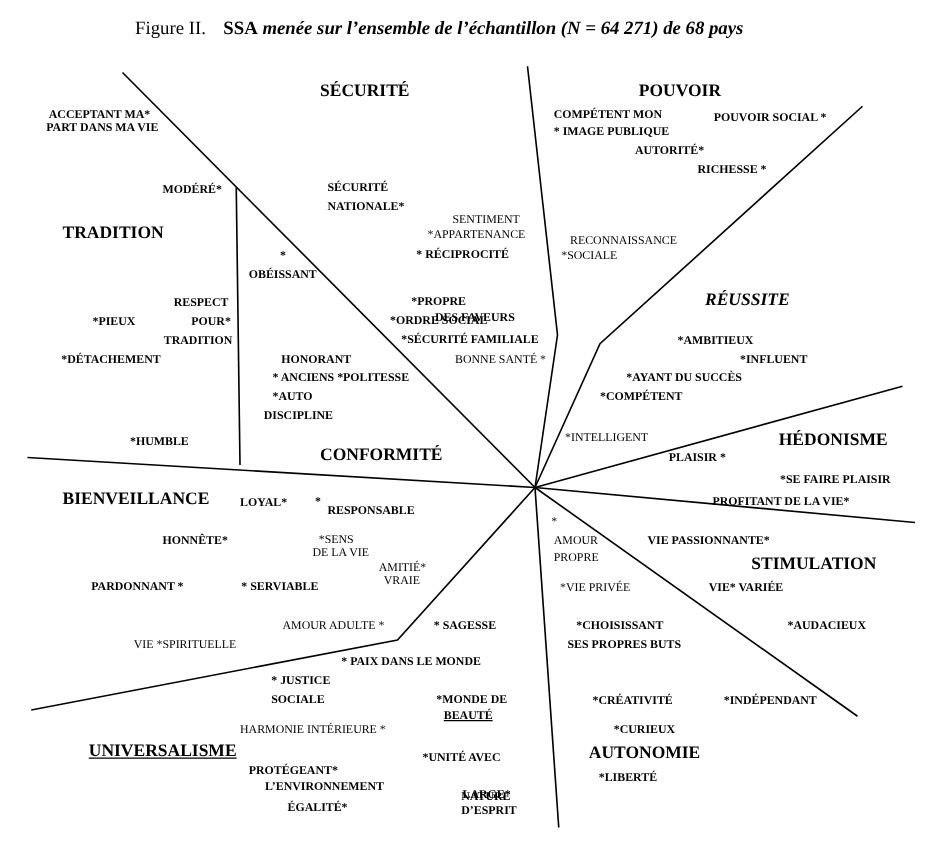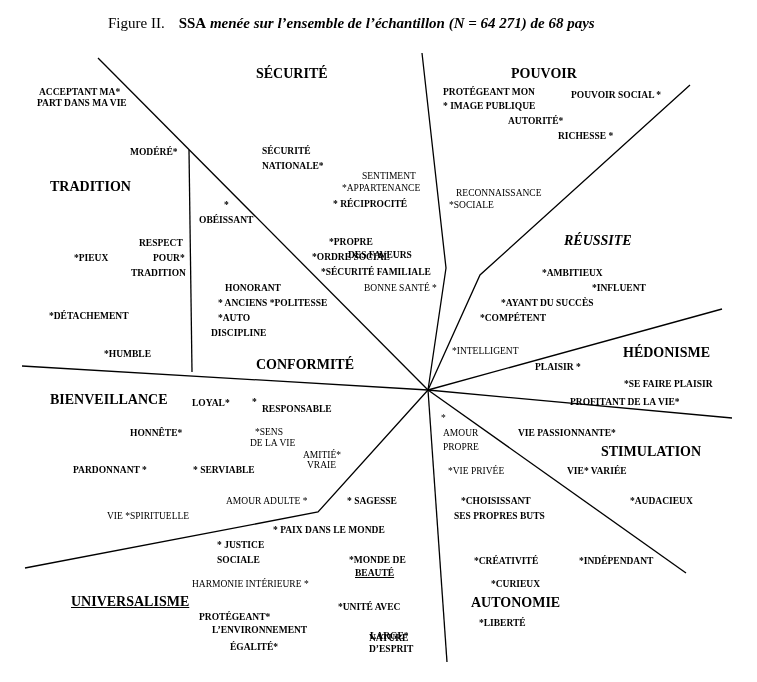--- a/index.html
+++ b/index.html
@@ -56,42 +56,42 @@
 <div class="reg" style="left:71px;top:594px;text-decoration:underline;">UNIVERSALISME</div>
 <div class="reg" style="left:471px;top:595px;">AUTONOMIE</div>
 
 <div class="lbl" style="left:39px;top:86px;">ACCEPTANT MA*</div>
 <div class="lbl" style="left:37px;top:97px;">PART DANS MA VIE</div>
 <div class="lbl" style="left:130px;top:146px;">MODÉRÉ*</div>
 <div class="lbl" style="left:139px;top:237px;">RESPECT</div>
 <div class="lbl" style="left:153px;top:252px;">POUR*</div>
 <div class="lbl" style="left:131px;top:267px;">TRADITION</div>
 <div class="lbl" style="left:74px;top:252px;">*PIEUX</div>
-<div class="lbl" style="left:49px;top:282px;margin-top:28px;">*DÉTACHEMENT</div>
+<div class="lbl" style="left:49px;top:282px;">*DÉTACHEMENT</div>
 <div class="lbl" style="left:104px;top:348px;">*HUMBLE</div>
 
 <div class="lbl" style="left:224px;top:199px;">*</div>
 <div class="lbl" style="left:199px;top:214px;">OBÉISSANT</div>
 <div class="lbl" style="left:225px;top:282px;">HONORANT</div>
 <div class="lbl" style="left:218px;top:297px;">* ANCIENS *POLITESSE</div>
 <div class="lbl" style="left:218px;top:312px;">*AUTO</div>
 <div class="lbl" style="left:211px;top:327px;">DISCIPLINE</div>
 
 <div class="lbl" style="left:262px;top:145px;">SÉCURITÉ</div>
 <div class="lbl" style="left:262px;top:160px;">NATIONALE*</div>
 <div class="lbl nb" style="left:362px;top:170px;">SENTIMENT</div>
 <div class="lbl nb" style="left:342px;top:182px;">*APPARTENANCE</div>
 <div class="lbl" style="left:333px;top:198px;">* RÉCIPROCITÉ</div>
 <div class="lbl" style="left:348px;top:213px;margin-top:36px;">DES FAVEURS</div>
 <div class="lbl" style="left:329px;top:236px;">*PROPRE</div>
 <div class="lbl" style="left:312px;top:251px;">*ORDRE SOCIAL</div>
 <div class="lbl" style="left:321px;top:266px;">*SÉCURITÉ FAMILIALE</div>
 <div class="lbl nb" style="left:364px;top:282px;">BONNE SANTÉ *</div>
 
-<div class="lbl" style="left:443px;top:86px;">PROTÉGEANT MON</div>
+<div class="lbl" style="left:443px;top:86px;">COMPÉTENT MON</div>
 <div class="lbl" style="left:443px;top:100px;">* IMAGE PUBLIQUE</div>
 <div class="lbl" style="left:571px;top:89px;">POUVOIR SOCIAL *</div>
 <div class="lbl" style="left:508px;top:115px;">AUTORITÉ*</div>
 <div class="lbl" style="left:558px;top:130px;">RICHESSE *</div>
 <div class="lbl nb" style="left:456px;top:187px;">RECONNAISSANCE</div>
 <div class="lbl nb" style="left:449px;top:199px;">*SOCIALE</div>
 
 <div class="lbl" style="left:542px;top:267px;">*AMBITIEUX</div>
 <div class="lbl" style="left:592px;top:282px;">*INFLUENT</div>
 <div class="lbl" style="left:501px;top:297px;">*AYANT DU SUCCÈS</div>

